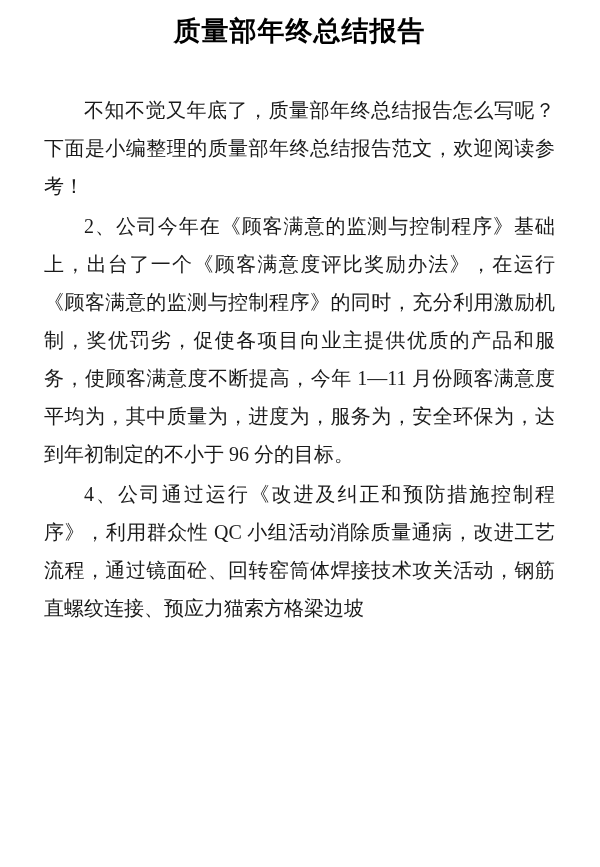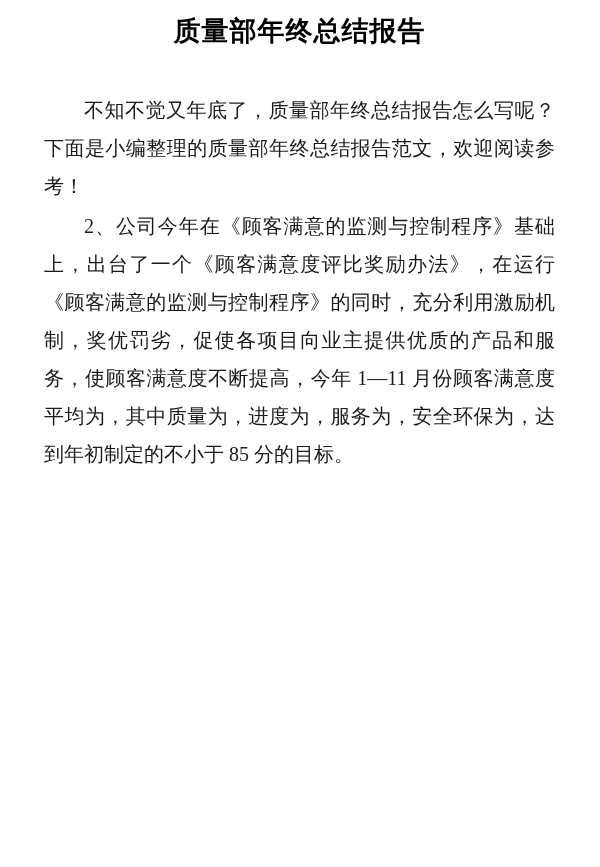--- a/index.html
+++ b/index.html
@@ -44,15 +44,16 @@
   }
 </style>
 </head>
 <body>
 
 <div class="page">
   <h1 class="doc-title">质量部年终总结报告</h1>
 
   <div class="doc-body">
     <p>不知不觉又年底了，质量部年终总结报告怎么写呢？下面是小编整理的质量部年终总结报告范文，欢迎阅读参考！</p>
-    <p>2、公司今年在《顾客满意的监测与控制程序》基础上，出台了一个《顾客满意度评比奖励办法》，在运行《顾客满意的监测与控制程序》的同时，充分利用激励机制，奖优罚劣，促使各项目向业主提供优质的产品和服务，使顾客满意度不断提高，今年 1—11 月份顾客满意度平均为，其中质量为，进度为，服务为，安全环保为，达到年初制定的不小于 85 分的目标。</p>
+    <p>2、公司今年在《顾客满意的监测与控制程序》基础上，出台了一个《顾客满意度评比奖励办法》，在运行《顾客满意的监测与控制程序》的同时，充分利用激励机制，奖优罚劣，促使各项目向业主提供优质的产品和服务，使顾客满意度不断提高，今年 1—11 月份顾客满意度平均为，其中质量为，进度为，服务为，安全环保为，达到年初制定的不小于 96 分的目标。</p>
+    <p>4、公司通过运行《改进及纠正和预防措施控制程序》，利用群众性 QC 小组活动消除质量通病，改进工艺流程，通过镜面砼、回转窑筒体焊接技术攻关活动，钢筋直螺纹连接、预应力猫索方格梁边坡</p>
   </div>
 </div>
 
 </body></html>

